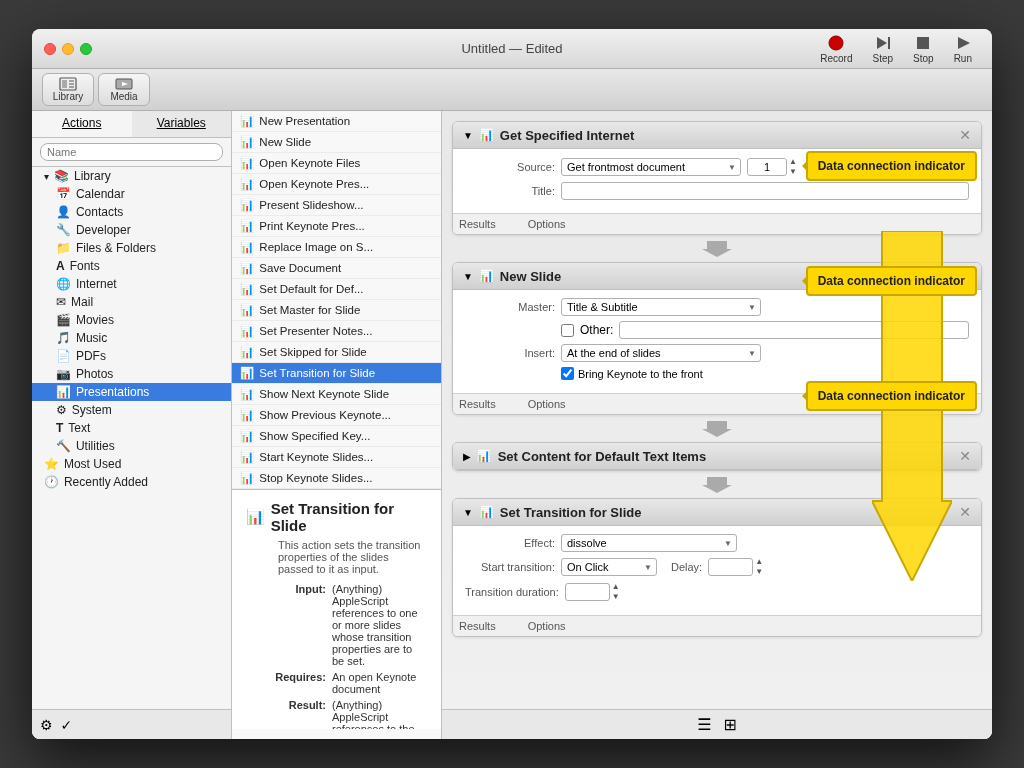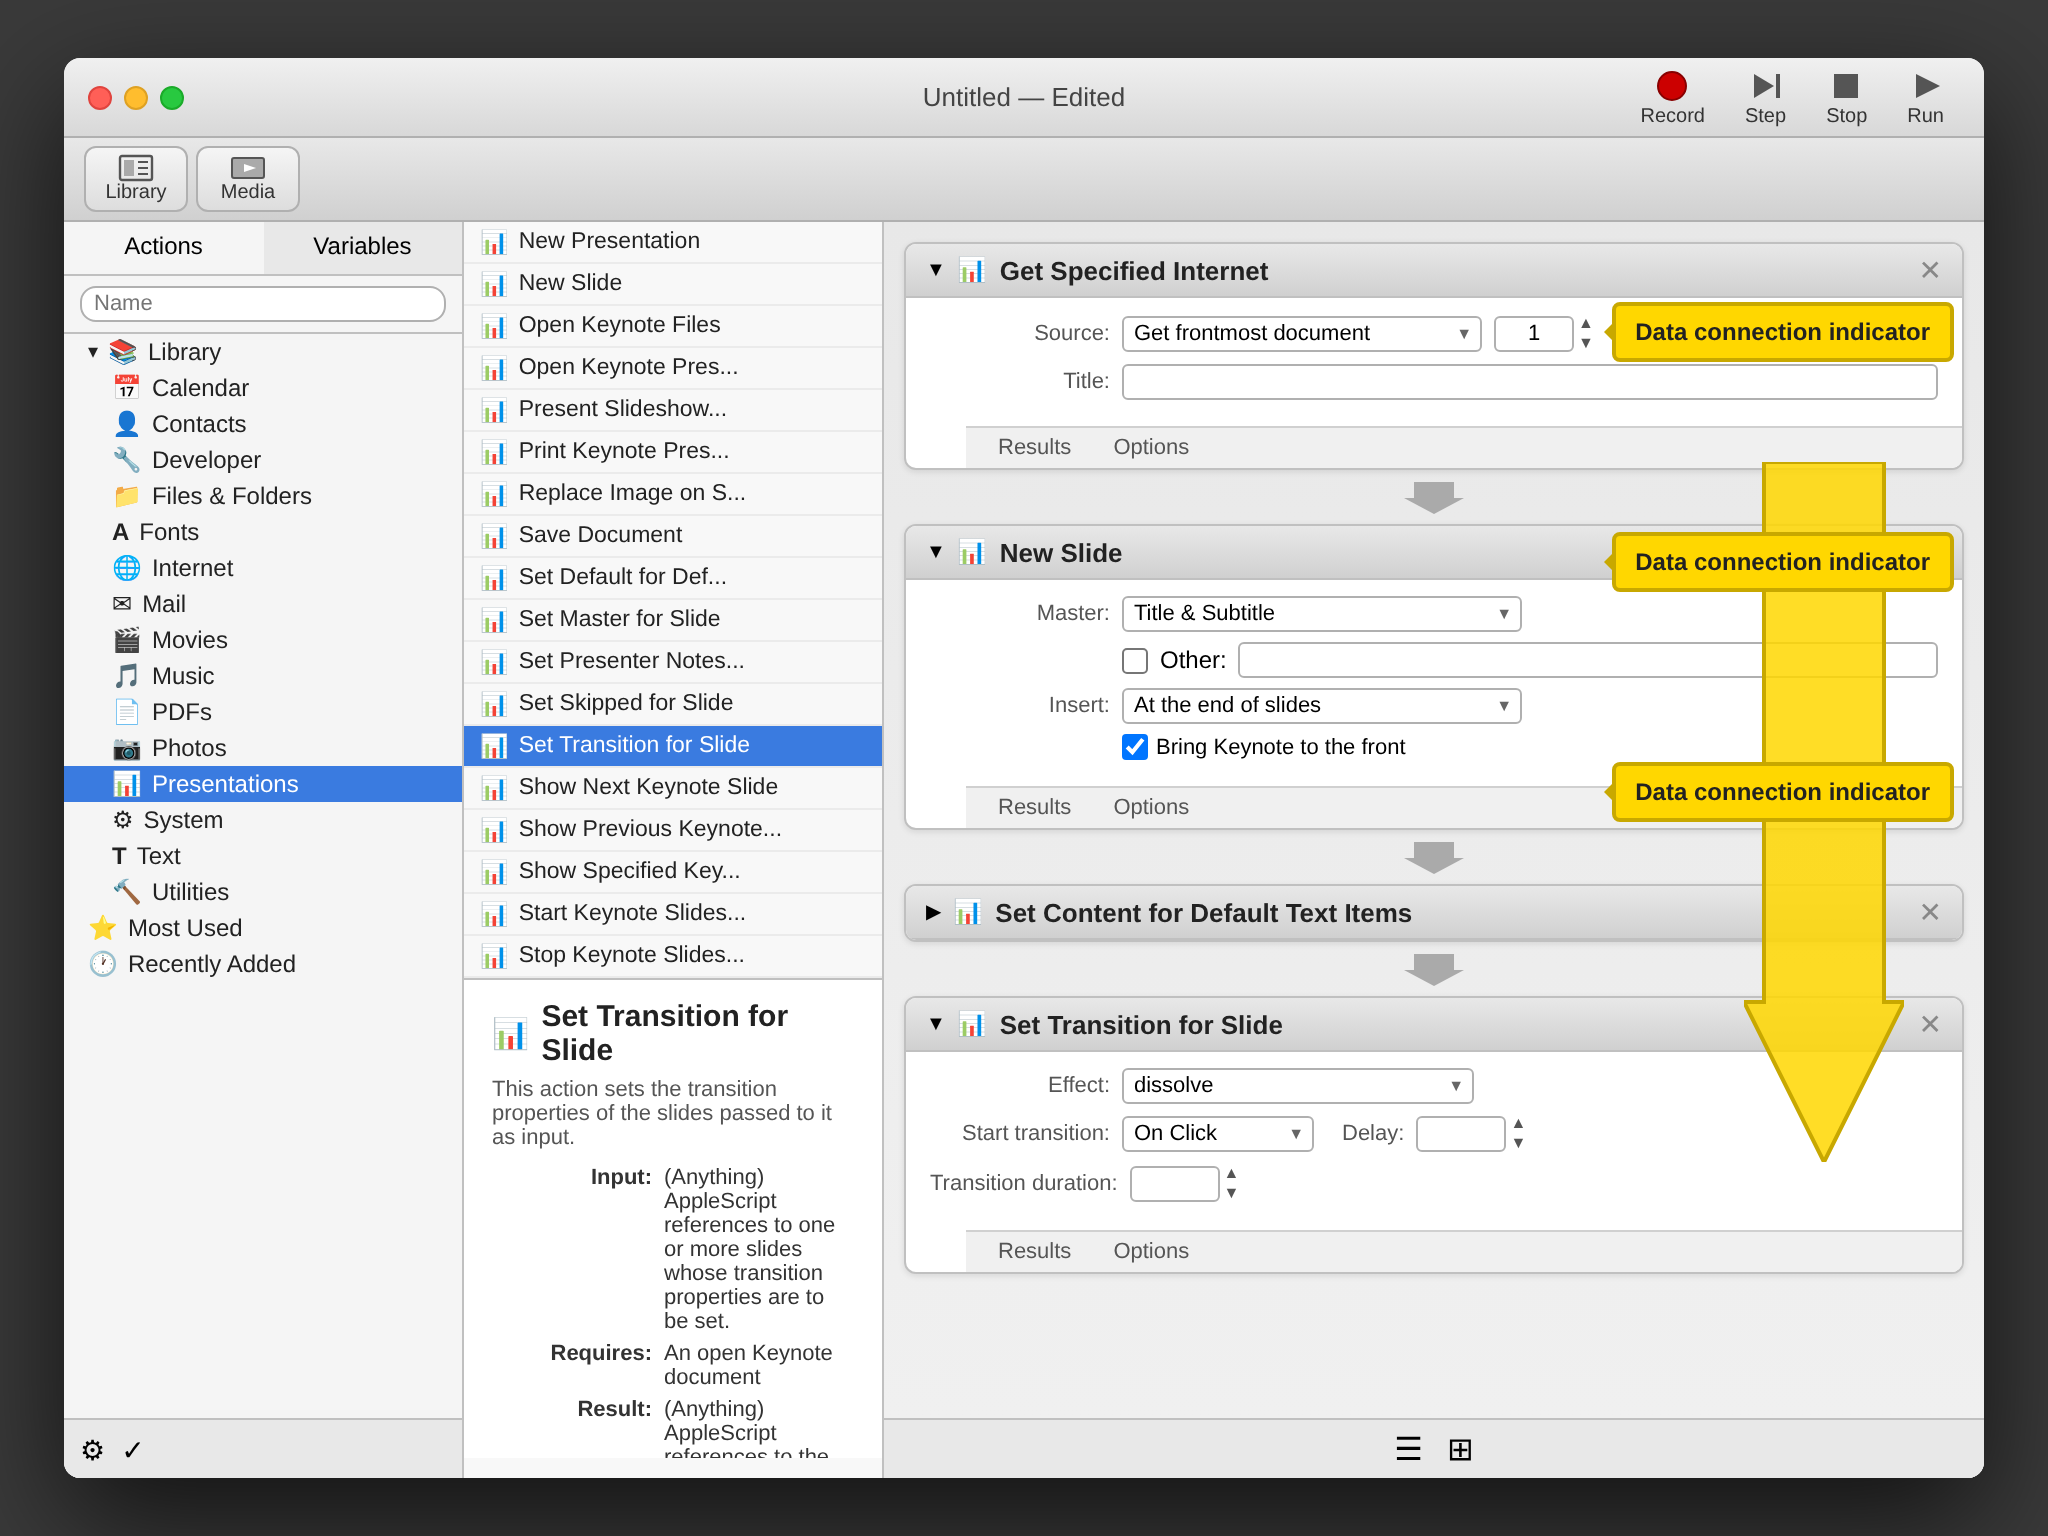--- a/index.html
+++ b/index.html
@@ -92,21 +92,21 @@
       flex-direction: column;
       overflow: hidden;
     }
     .sidebar-tabs {
       display: flex;
       border-bottom: 1px solid #c0c0c0;
       background: #e8e8e8;
     }
     .sidebar-tab {
       flex: 1; text-align: center; padding: 5px 0;
-      font-size: 12px; cursor: pointer; font-weight: 500;
+      font-size: 12px; cursor: pointer; font-weight: 500; text-decoration: underline;
     }
     .sidebar-tab.active { background: #f5f5f5; border-bottom: 2px solid #f5f5f5; }
     .sidebar-search {
       padding: 5px 8px;
       border-bottom: 1px solid #c0c0c0;
     }
     .sidebar-search input {
       width: 100%; padding: 2px 6px; border-radius: 8px;
       border: 1px solid #b0b0b0; background: #fff;
       font-size: 11px; outline: none;
@@ -209,41 +209,41 @@
       position: relative; display: inline-block;
     }
     .select-wrapper::after {
       content: '▼'; font-size: 8px; position: absolute;
       right: 5px; top: 50%; transform: translateY(-50%);
       pointer-events: none; color: #666;
     }
     .action-card-footer {
       background: #f0f0f0;
       border-top: 1px solid #d0d0d0;
-      padding: 3px 12px;
-      display: flex; gap: 13px; margin-left: 30px;
+      padding: 3px 2px;
+      display: flex; gap: 24px;
     }
     .footer-tab {
       font-size: 11px; color: #555; cursor: pointer; padding: 1px 4px;
     }
     .connector {
       text-align: center; color: #888; font-size: 18px; line-height: 1;
       margin: 2px 0;
     }
     
     .desc-panel {
       height: 240px;
       background: #fff;
       border-top: 1px solid #c0c0c0;
       padding: 10px 14px;
       overflow-y: auto;
       font-size: 11px;
     }
     .desc-title { font-size: 15px; font-weight: bold; color: #222; margin-bottom: 5px; display: flex; align-items: center; gap: 6px; }
-    .desc-subtitle { color: #555; margin-bottom: 8px; font-size: 11px; }
+    .desc-subtitle { color: #555; margin-bottom: 8px; font-size: 11px; margin-left: 32px; }
     .desc-row { display: flex; margin-bottom: 4px; }
     .desc-key { font-weight: bold; min-width: 80px; text-align: right; margin-right: 6px; color: #333; }
     .desc-val { color: #333; flex: 1; }
     
     .workflow-footer {
       height: 30px;
       background: #e8e8e8;
       border-top: 1px solid #c0c0c0;
       display: flex; align-items: center; justify-content: center;
       gap: 12px;

